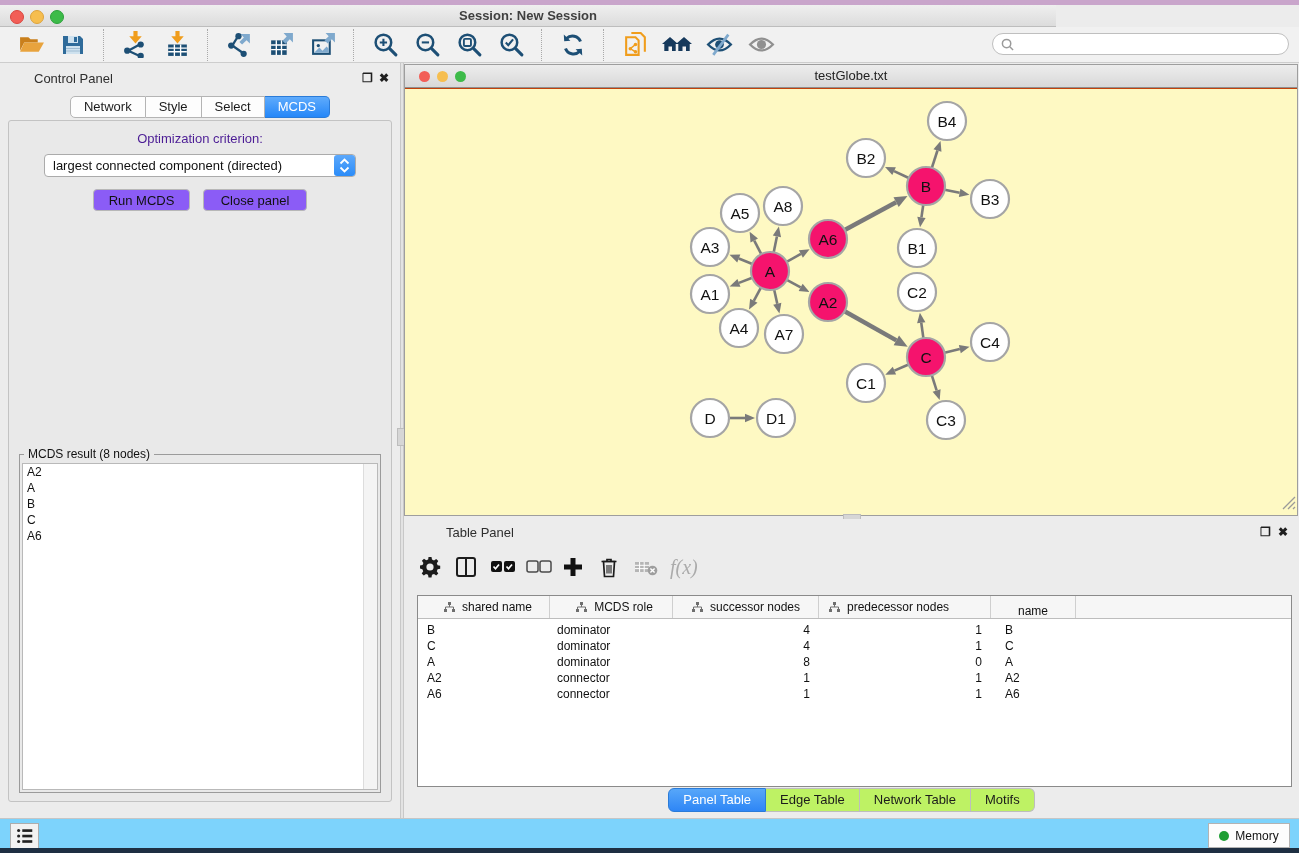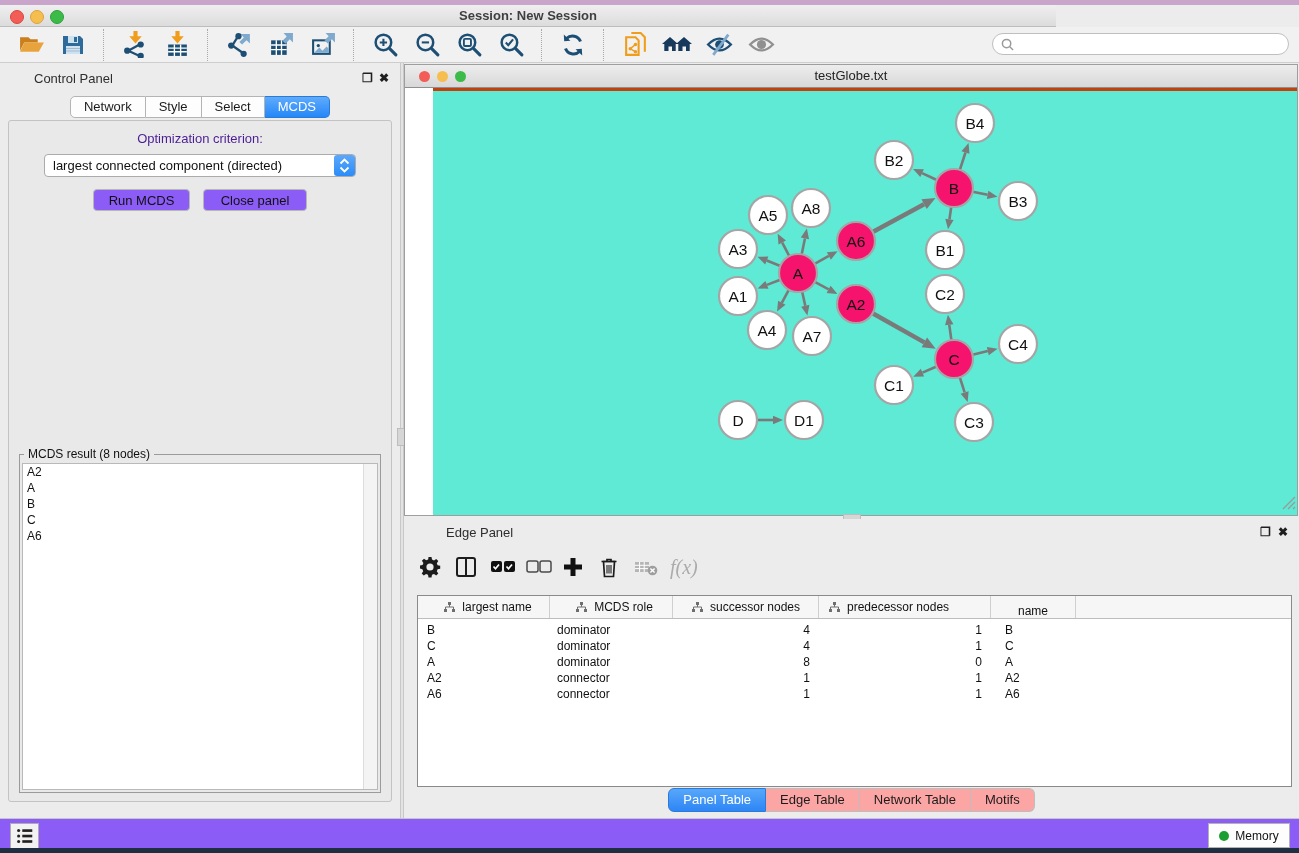--- a/index.html
+++ b/index.html
@@ -55,21 +55,21 @@
     border-left:1px solid #C8C8C8;border-right:1px solid #C8C8C8;box-sizing:border-box;}
   .vgrip{position:absolute;left:397px;top:428px;width:9px;height:16px;background:#D6D6D6;border:1px solid #BDBDBD;}
   .hgrip{position:absolute;left:843px;top:514px;width:16px;height:7px;background:#D6D6D6;border:1px solid #BDBDBD;}
   
   .netwin{position:absolute;left:404px;top:64px;width:894px;height:452px;border:1px solid #9E9E9E;
     box-sizing:border-box;background:#fff;}
   .netbar{position:absolute;left:0;top:0;width:100%;height:23px;
     background:linear-gradient(#EDEDED,#D8D8D8);border-bottom:1px solid #8F8F8F;box-sizing:border-box;}
   .ntl{position:absolute;top:6px;width:11px;height:11px;border-radius:50%;}
   .netbar .title{position:absolute;left:0;right:0;line-height:22px;text-align:center;font-size:13px;color:#222;}
-  .netcanvas{position:absolute;left:0;top:23px;right:0;bottom:0;background:#5eead4;border-top:3px solid #c2410c;box-sizing:border-box;margin-left:28px;}
+  .netcanvas{position:absolute;left:0;top:23px;right:0;bottom:0;background:#fef9c3;border-top:1px solid #c2410c;box-sizing:border-box;}
   .resize-grip{position:absolute;right:1px;bottom:1px;}
   
   .table-panel{position:absolute;left:404px;top:519px;width:895px;height:294px;background:#ECECEC;}
   .tp-toolbar{position:absolute;left:14px;top:27px;height:42px;display:flex;align-items:center;}
   .tpico{width:36px;height:30px;display:flex;align-items:center;justify-content:flex-start;cursor:default;}
   .fx{font-family:"Liberation Serif",serif;font-style:italic;font-size:20px;color:#ABABAB;}
   .ttable{position:absolute;left:13px;top:76px;width:875px;height:192px;background:#fff;
     border:1px solid #8A8A8A;box-sizing:border-box;overflow:hidden;}
   .thead{display:flex;height:22px;background:#F6F6F6;border-bottom:1px solid #BDBDBD;align-items:center;}
   .hcell{display:flex;align-items:center;justify-content:center;gap:7px;font-size:12px;color:#111;
@@ -77,27 +77,27 @@
   .tbody{padding-top:3px;}
   .trow{display:flex;height:16px;align-items:center;cursor:default;}
   .tcell{font-size:12px;color:#111;box-sizing:border-box;white-space:nowrap;}
   .c0{width:132px;padding-left:9px;}
   .c1{width:123px;padding-left:7px;}
   .c2{width:146px;text-align:right;padding-right:9px;}
   .c3{width:172px;text-align:right;padding-right:9px;}
   .c4{width:85px;padding-left:14px;align-items:flex-end;}
   .c5{flex:1;border-right:none !important;}
   .tp-tabs{position:absolute;left:0;right:0;top:269px;display:flex;justify-content:center;}
-  .ttab{height:22px;line-height:22px;padding:0 14px;font-size:13px;background:#fca5a5;
+  .ttab{height:22px;line-height:22px;padding:0 14px;font-size:13px;background:#bef264;
     border:1px solid #BDBDBD;border-left:none;color:#1B1B1B;cursor:default;}
   .ttab:first-child{border-left:1px solid #BDBDBD;border-radius:6px 0 0 6px;}
   .ttab:last-child{border-radius:0 6px 6px 0;}
   .ttab.sel{background:linear-gradient(#57A7F9,#2E86F6);color:#fff;border-color:#2A7BD8;}
   
-  .statusbar{position:absolute;left:0;top:818px;width:1299px;height:30px;background:#8b5cf6;
+  .statusbar{position:absolute;left:0;top:818px;width:1299px;height:30px;background:#7dd3fc;
     border-top:1px solid #C6C6C6;box-sizing:border-box;}
   .listbtn{position:absolute;left:10px;top:4px;width:27px;height:24px;background:#F2F2F2;
     border:1px solid #ADADAD;display:flex;align-items:center;justify-content:center;cursor:default;}
   .membtn{position:absolute;right:9px;top:4px;width:80px;height:23px;background:#FDFDFD;
     border:1px solid #B3B3B3;display:flex;align-items:center;justify-content:center;gap:6px;
     font-size:12px;color:#111;cursor:default;}
   .memdot{width:10px;height:10px;border-radius:50%;background:#1D9E33;}
   .desktop-strip-bottom{position:absolute;left:0;top:848px;width:1299px;height:5px;background:#1E2F42;}
 </style>
 </head>
@@ -391,21 +391,21 @@
             <path d="M13 1L1 13M13 6L6 13M13 11l-2 2"></path>
           </svg>
       </span>
     </div>
   </div>
 
   <div class="hgrip"></div>
 
   <div class="table-panel">
     <div class="panel-head">
-      <span class="ptitle" style="left:18px;top:6px">Edge Panel</span>
+      <span class="ptitle" style="left:18px;top:6px">Table Panel</span>
       <span class="winbtn" style="left:856px;top:6px">❐</span>
       <span class="winbtn" style="left:874px;top:6px">✖</span>
     </div>
     <div class="tp-toolbar">
       <span class="tpico">
         <svg width="24" height="24" viewBox="0 0 24 24" fill="#1C1C1C">
             <path d="M10.5 2h3l.5 2.6 2 .8 2.2-1.5 2.1 2.1-1.5 2.2.8 2 2.6.5v3l-2.6.5-.8 2 1.5 2.2-2.1 2.1-2.2-1.5-2 .8-.5 2.6h-3l-.5-2.6-2-.8-2.2 1.5-2.1-2.1 1.5-2.2-.8-2L2 13.5v-3l2.6-.5.8-2-1.5-2.2L6 3.7l2.2 1.5 2-.8z"></path>
             <circle cx="12" cy="12" r="3.6" fill="#ECECEC"></circle>
           </svg>
       </span>
@@ -457,21 +457,21 @@
       <div class="thead">
         <div class="hcell c0">
           <svg width="11" height="11" viewBox="0 0 11 11">
               <g fill="#6E6E6E">
                 <rect x="4" y="0" width="3" height="3"></rect>
                 <rect x="0" y="7" width="3" height="3"></rect>
                 <rect x="8" y="7" width="3" height="3"></rect>
               </g>
               <path d="M5.5 3v2M1.5 7V5h8v2" stroke="#6E6E6E" fill="none"></path>
             </svg>
-          <span>largest name</span>
+          <span>shared name</span>
         </div>
         <div class="hcell c1">
           <svg width="11" height="11" viewBox="0 0 11 11">
               <g fill="#6E6E6E">
                 <rect x="4" y="0" width="3" height="3"></rect>
                 <rect x="0" y="7" width="3" height="3"></rect>
                 <rect x="8" y="7" width="3" height="3"></rect>
               </g>
               <path d="M5.5 3v2M1.5 7V5h8v2" stroke="#6E6E6E" fill="none"></path>
             </svg>

